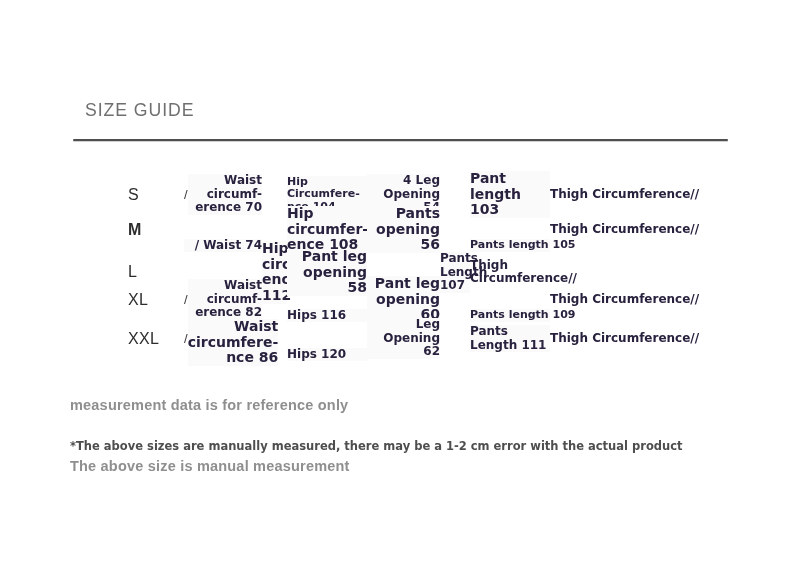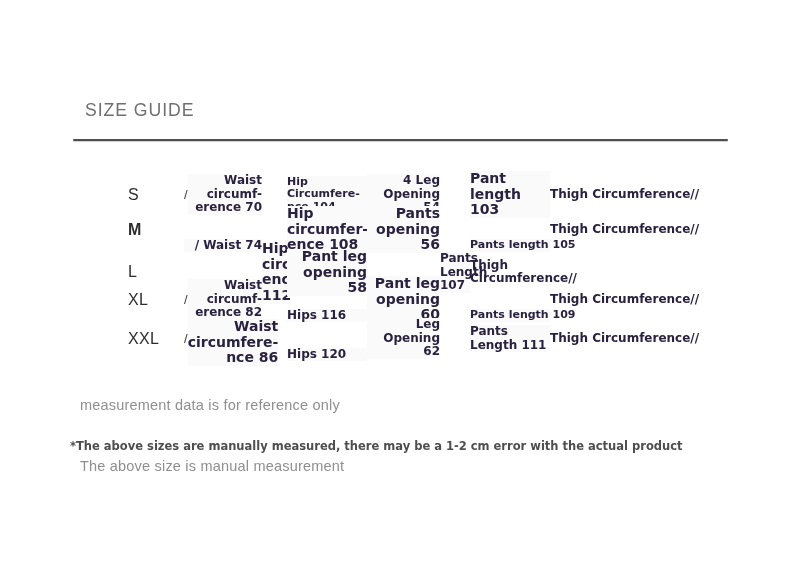--- a/index.html
+++ b/index.html
@@ -51,22 +51,22 @@
   .nowrap { white-space:nowrap;margin-top:32px; }
   .shift-down { align-self:start; margin-top:8px; }
 
   
   .notes { position:absolute; left:70px; top:397px; width:660px; }
   .note-primary {
     font-size:11.5px; font-weight:700; color:#4e4e4e;
     font-family:"DejaVu Sans", sans-serif; margin-bottom:5px;
   }
   .note-secondary {
-    font-size:14.5px; font-weight:400; color:#8f8f8f;
-    margin-left:10px; letter-spacing:0.2px;
+    font-size:14.5px; font-weight:700; color:#8f8f8f;
+    margin-left:0; letter-spacing:0.2px;
   }
   .note-gap { height:26px; }
 </style>
 </head>
 <body>
 
 <div class="canvas">
 
   <div class="page-title">SIZE GUIDE</div>
   <div class="divider"></div>

